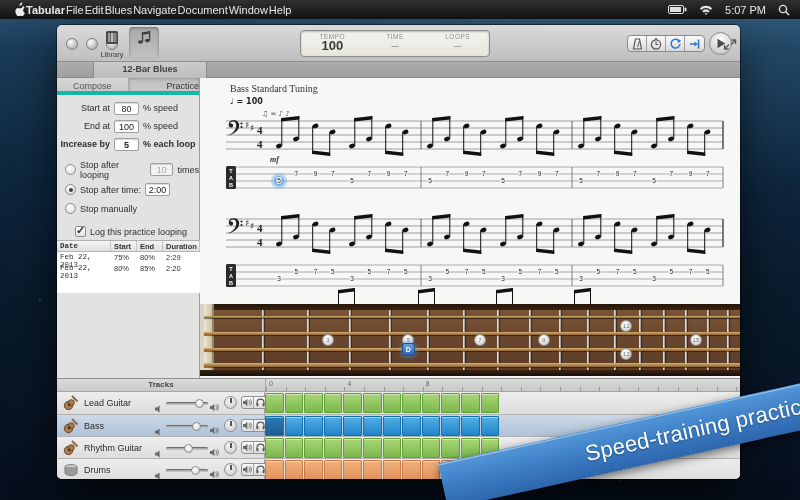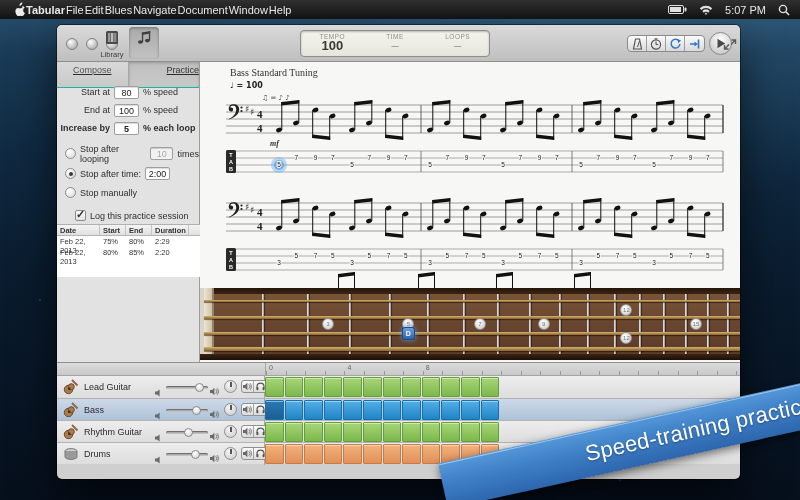--- a/index.html
+++ b/index.html
@@ -72,21 +72,21 @@
   .doc-tab { position:absolute; left:36px; top:0; width:114px; height:16px;
     background:linear-gradient(#cbcbcb,#bdbdbd); border-left:1px solid #8a8a8a;
     border-right:1px solid #8a8a8a; font-size:9px; color:#3f3f3f; text-align:center;
     line-height:15px; font-weight:bold; }
 
   .content { display:flex; height:300px; }
 
   
   .sidebar { position:relative; width:143px; background:#e2e2e2; border-right:1px solid #9d9d9d;
     font-size:9px; color:#2e2e2e; flex:none; }
-  .side-tabs { display:flex; height:26px; border-bottom:1px solid #14b8a6;text-decoration:underline; }
+  .side-tabs { display:flex; height:17px; border-bottom:4px solid #14b8a6; }
   .side-tab { flex:1; text-align:center; line-height:16px; color:#555;
     background:linear-gradient(#d8d8d8,#c9c9c9); border-right:1px solid #a8a8a8; }
   .side-tab:last-child { border-right:none;text-align:right; }
   .side-tab.active { background:linear-gradient(#bfbfbf,#c9c9c9);
     box-shadow:inset 0 1px 3px rgba(0,0,0,.22); color:#333; }
   .form-row { position:absolute; left:0; width:143px; height:14px; display:flex; align-items:center; }
   .form-row .flab { width:53px; text-align:right; }
   .mini-input { width:25px; height:13px; background:#fff; border:1px solid #9f9f9f;
     border-radius:2px; text-align:center; line-height:12px; margin:0 4px; color:#222;
     box-shadow:inset 0 1px 1px rgba(0,0,0,.15); }
@@ -103,21 +103,21 @@
   .checkbox.on::after { content:"✓"; position:absolute; left:0px; top:-3px; font-size:11px;
     font-weight:bold; color:#333; }
   .session-table { position:absolute; left:0; top:162px; width:143px; border-top:1px solid #b0b0b0;
     font-size:7.5px; }
   .session-table .thead { display:flex; height:11px;
     background:linear-gradient(#f4f4f4,#e0e0e0); border-bottom:1px solid #b5b5b5;
     font-weight:bold; color:#333; }
   .session-table .thead span { border-right:1px solid #c5c5c5; padding:1px 0 0 3px; }
   .session-table .trow { display:flex; height:11px; background:#fff; color:#333; }
   .session-table .trow span { padding:1px 0 0 3px; }
-  .c0 { width:43px; } .c1 { width:26px; } .c2 { width:26px; } .c3 { width:37px; }
+  .c0 { width:54px;font-family:Liberation Mono, monospace; } .c1 { width:26px; } .c2 { width:26px; } .c3 { width:37px; }
   .table-fill { position:absolute; left:0; top:195px; width:143px; height:20px; background:#fff; }
 
   
   .score-wrap { position:relative; flex:1; background:#f7f7f5; overflow:hidden; }
   .tuning { position:absolute; left:30px; top:5px; font-family:"Liberation Serif", serif;
     font-size:10px; color:#333; }
   .tempo-mark { position:absolute; left:30px; top:19px; font-size:8px; font-weight:bold; color:#222;
     font-family:"DejaVu Sans", sans-serif; }
   .swing-mark { position:absolute; left:62px; top:32px; font-size:7px; color:#444;
     font-family:"DejaVu Sans", sans-serif; }
@@ -315,20 +315,23 @@
           <polygon points="1.5,0.8 9.2,5.5 1.5,10.2" fill="#4a4a4a"></polygon>
         </svg>
     </div>
     <div class="fs-btn">
       <svg width="14" height="13" viewBox="0 0 14 13">
           <path d="M8.5 2 L12.5 2 L12.5 6 M12.5 2 L8 6.5 M5.5 11 L1.5 11 L1.5 7 M1.5 11 L6 6.5" fill="none" stroke="#5a5a5a" stroke-width="1.4"></path>
         </svg>
     </div>
   </div>
 
+  <div class="tabbar">
+    <div class="doc-tab">12-Bar Blues</div>
+  </div>
 
   <div class="content">
 
     <div class="sidebar">
       <div class="side-tabs">
         <div class="side-tab">Compose</div>
         <div class="side-tab active">Practice</div>
       </div>
 
       <div class="form-row" style="top:23px;">
@@ -358,21 +361,21 @@
         <span>Stop after time:</span>
         <span class="mini-input">2:00</span>
       </div>
       <div class="radio-row" style="top:124px;align-items:center;">
         <span class="radio"></span>
         <span>Stop manually</span>
       </div>
 
       <div class="radio-row" style="top:147px; left:18px;">
         <span class="checkbox on"></span>
-        <span>Log this practice session</span>
+        <span>Log this practice looping</span>
       </div>
 
       <div class="table-fill"></div>
       <div class="session-table">
         <div class="thead">
           <span class="c0">Date</span>
           <span class="c1">Start</span>
           <span class="c2">End</span>
           <span class="c3">Duration</span>
         </div>
@@ -674,20 +677,21 @@
           <div class="fdot" style="left: 420.4px; top: 16px;">12</div>
           <div class="fdot" style="left: 420.4px; top: 44px;">12</div>
           <div class="fdot" style="left: 490px; top: 30px;">15</div>
           <div class="active-note" style="left: 201.8px; top: 39px;">D</div>
         </div>
     </div>
   </div>
 
   <div class="tracks">
     <div class="tracks-head">
+      <div class="tracks-title">Tracks</div>
       <div class="ruler" id="ruler">
           <div class="tick" style="left: 0px;"></div>
           <div class="tick" style="left: 19.6px;"></div>
           <div class="tick" style="left: 39.2px;"></div>
           <div class="tick" style="left: 58.8px;"></div>
           <div class="tick" style="left: 78.4px;"></div>
           <div class="tick" style="left: 98px;"></div>
           <div class="tick" style="left: 117.6px;"></div>
           <div class="tick" style="left: 137.2px;"></div>
           <div class="tick" style="left: 156.8px;"></div>

